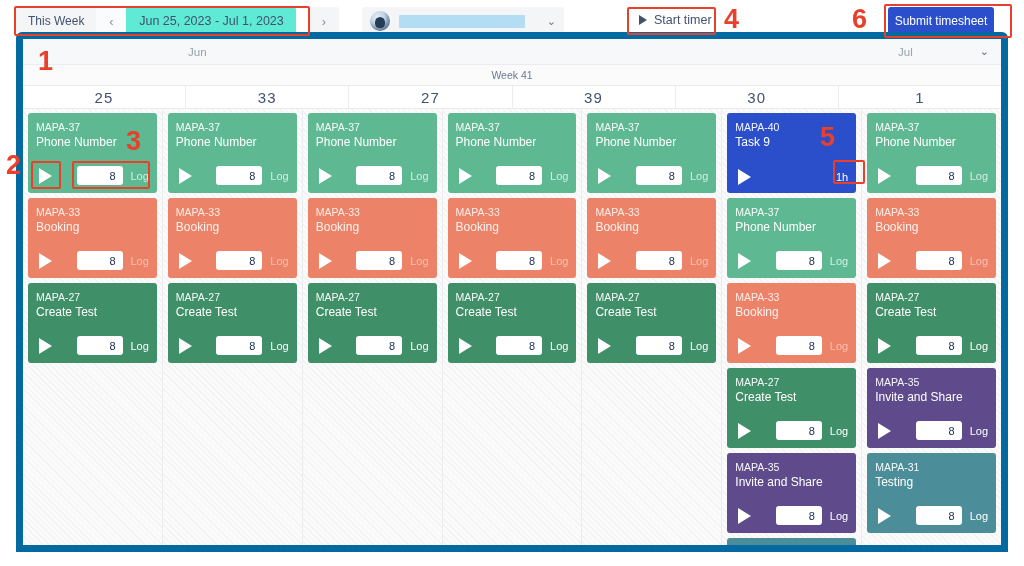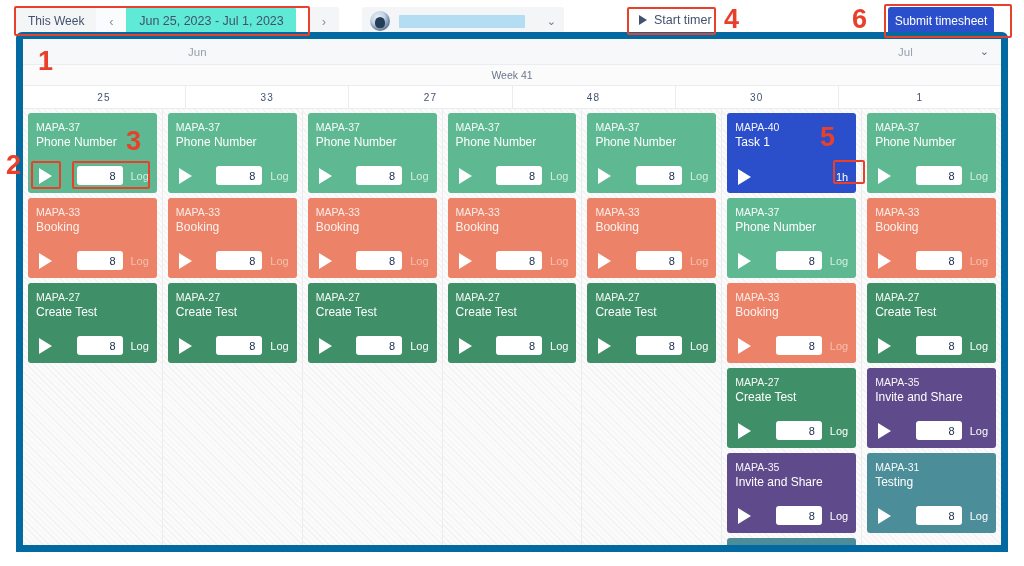--- a/index.html
+++ b/index.html
@@ -130,21 +130,21 @@
   .week-row {
     height: 21px; display: flex; align-items: center; justify-content: center;
     background: #fbfbfc;
     border-bottom: 1px solid #ebecf0;
   }
   .week-lbl { font-size: 10.5px; color: #6b778c; }
 
   .days-row { display: flex; height: 23px; border-bottom: 1px solid #ebecf0; }
   .day-hd {
     flex: 1 1 0; display: flex; align-items: center; justify-content: center;
-    font-size: 10px; color: #42526e; letter-spacing: 1.2px;
+    font-size: 15px; color: #42526e; letter-spacing: 1.2px;
     border-right: 1px solid #ebecf0;
   }
   .day-hd:last-child { border-right: none; }
 
   .grid { display: flex; height: 450px; }
   .col {
     flex: 1 1 0;
     border-right: 1px solid #ebecf0;
     padding: 4px 5px 0 5px;
     position: relative;
@@ -260,21 +260,21 @@
   </div>
 
   <div class="week-row">
     <span class="week-lbl">Week 41</span>
   </div>
 
   <div class="days-row">
       <div class="day-hd">25</div>
       <div class="day-hd">33</div>
       <div class="day-hd">27</div>
-      <div class="day-hd">48</div>
+      <div class="day-hd">39</div>
       <div class="day-hd">30</div>
       <div class="day-hd">1</div>
     </div>
 
   <div class="grid">
       <div class="col">
         <div class="card c-green">
           <div class="key">MAPA-37</div>
           <div class="sum">Phone Number</div>
           <div class="foot">
@@ -444,21 +444,21 @@
             <span class="logbox">
               <span class="hrs">8</span>
               <span class="logtxt">Log</span>
             </span>
           </div>
         </div>
       </div>
       <div class="col">
         <div class="card c-blue">
           <div class="key">MAPA-40</div>
-          <div class="sum">Task 1</div>
+          <div class="sum">Task 9</div>
           <div class="foot">
             <span class="play"></span>
             <span class="dur">1h</span>
           </div>
         </div>
         <div class="card c-green">
           <div class="key">MAPA-37</div>
           <div class="sum">Phone Number</div>
           <div class="foot">
             <span class="play"></span>

